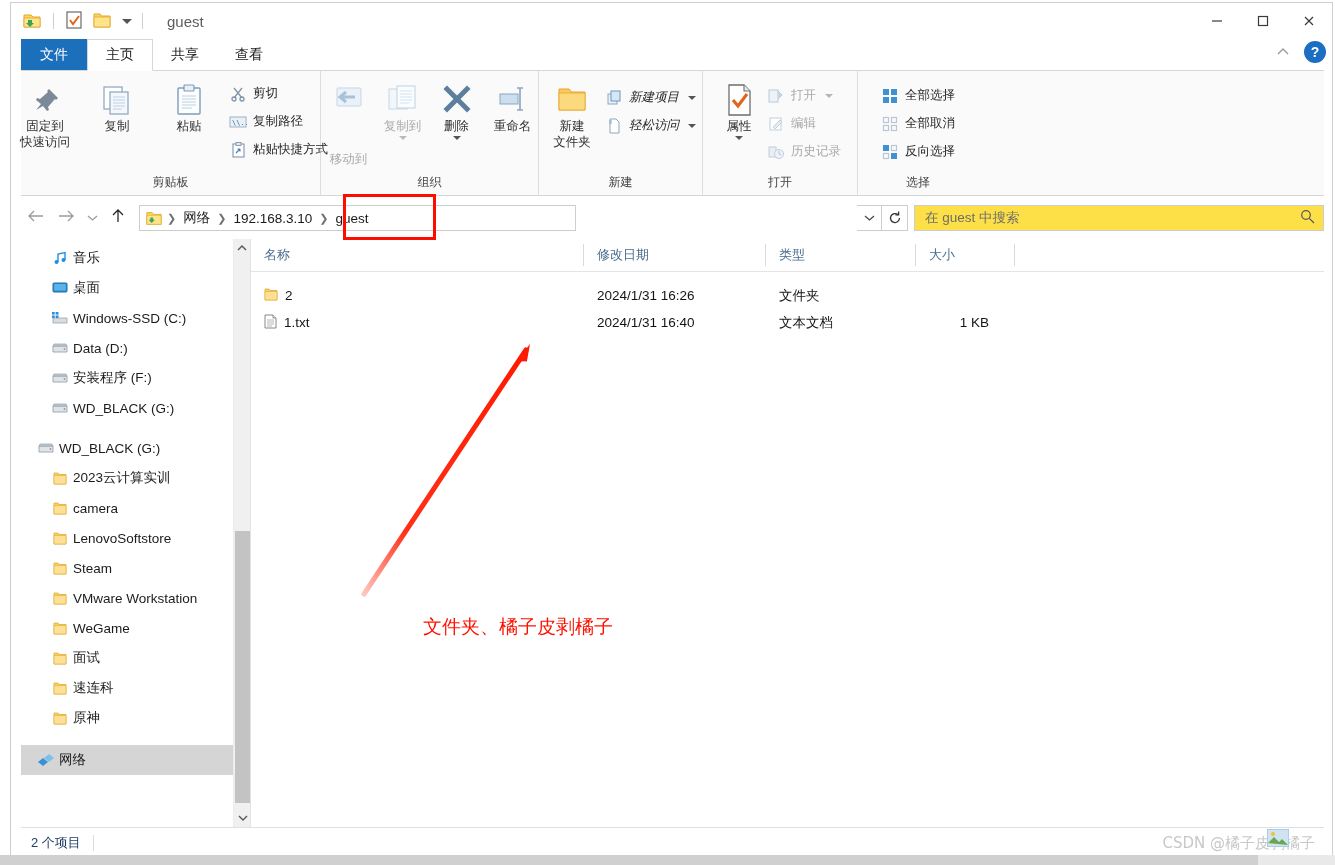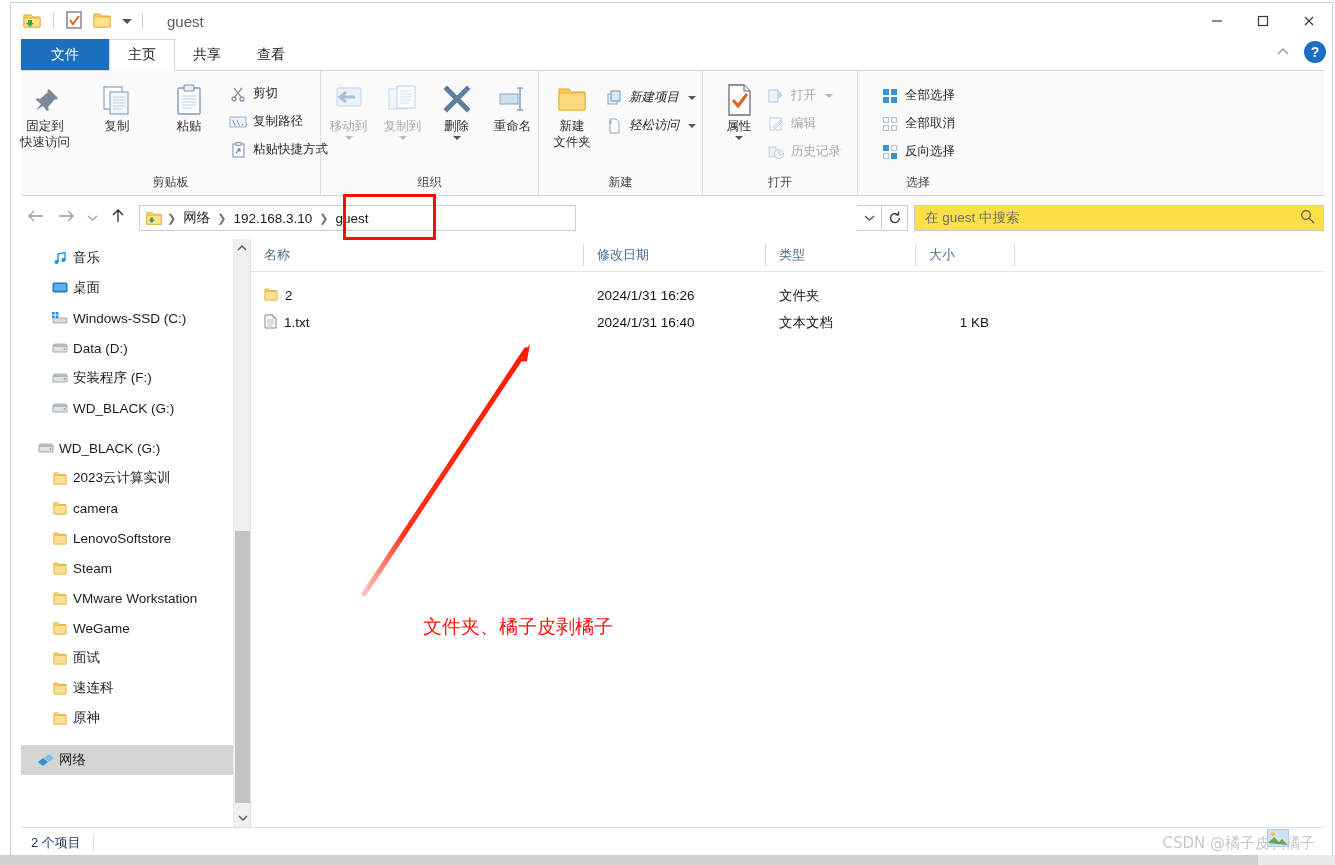--- a/index.html
+++ b/index.html
@@ -63,21 +63,21 @@
   .tabs { display: flex; align-items: stretch; height: 32px; }
   .tab {
     display: flex; align-items: center; justify-content: center;
     font-size: 14px; color: #1b1b1b;
     padding: 0 18px;
     min-width: 48px;
     box-sizing: border-box;
   }
   .tab.file {
     background: #1c6fba; color: #ffffff;
-    width: 88px; padding: 8px;
+    width: 66px; padding: 8px;
     margin-left: 10px;
   }
   .tab.active {
     background: #ffffff;
     border: 1px solid #d6d6d6;
     border-bottom: 1px solid #ffffff;
     border-top: 1px solid #d6d6d6;
     position: relative; z-index: 3;
   }
   .tabs-right {
@@ -438,21 +438,21 @@
             </span>
             <span>粘贴快捷方式</span>
           </div>
         </div>
       </div>
       <div class="rgroup-label">剪贴板</div>
     </div>
 
     <div class="rgroup" style="width:218px;">
       <div class="rgroup-body" style="padding-left:10px;">
-        <div class="bigbtn dis" style="width:54px;">
+        <div class="bigbtn dis" style="width:54px;gap:33px;">
           <span class="ic">
             <svg width="36" height="32" viewBox="0 0 36 32">
               <rect x="6" y="4" width="24" height="18" rx="1" fill="#eaf1f8" stroke="#c5d6e6" stroke-width="1"></rect>
               <path d="M24 13H10M15 8l-6 5 6 5" fill="none" stroke="#a9c2d8" stroke-width="3"></path>
             </svg>
           </span>
           <span>移动到</span>
           <span class="subarrow dis"></span>
         </div>
         <div class="bigbtn dis" style="width:54px;">

